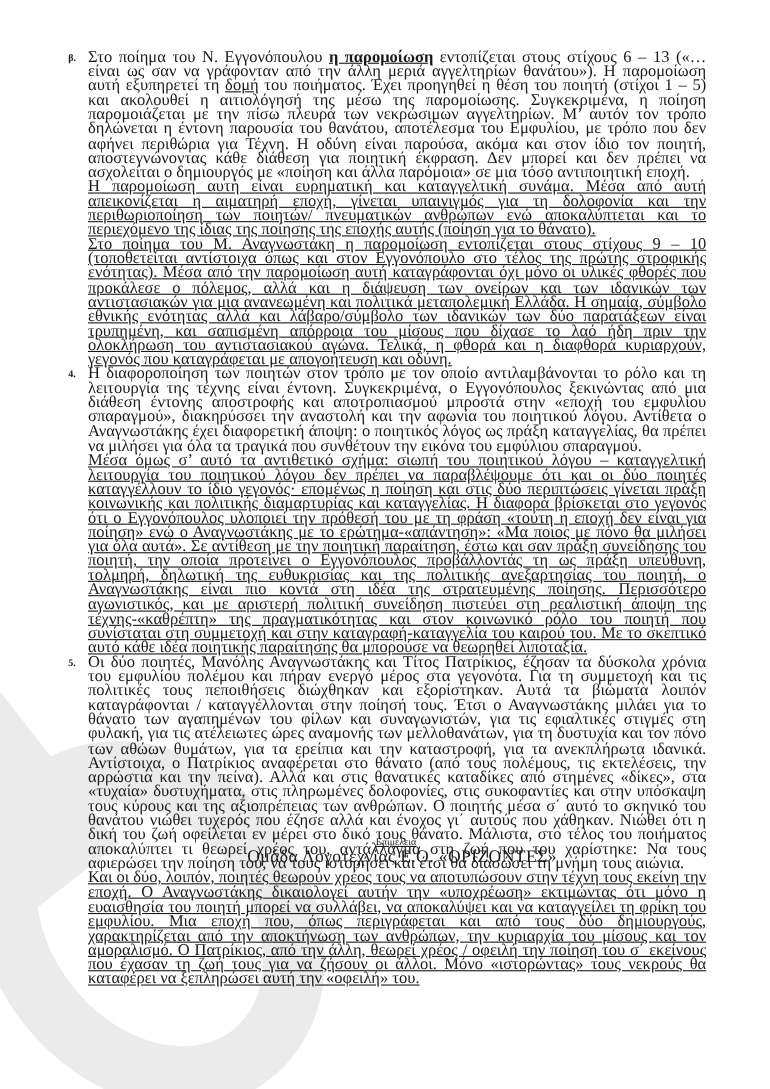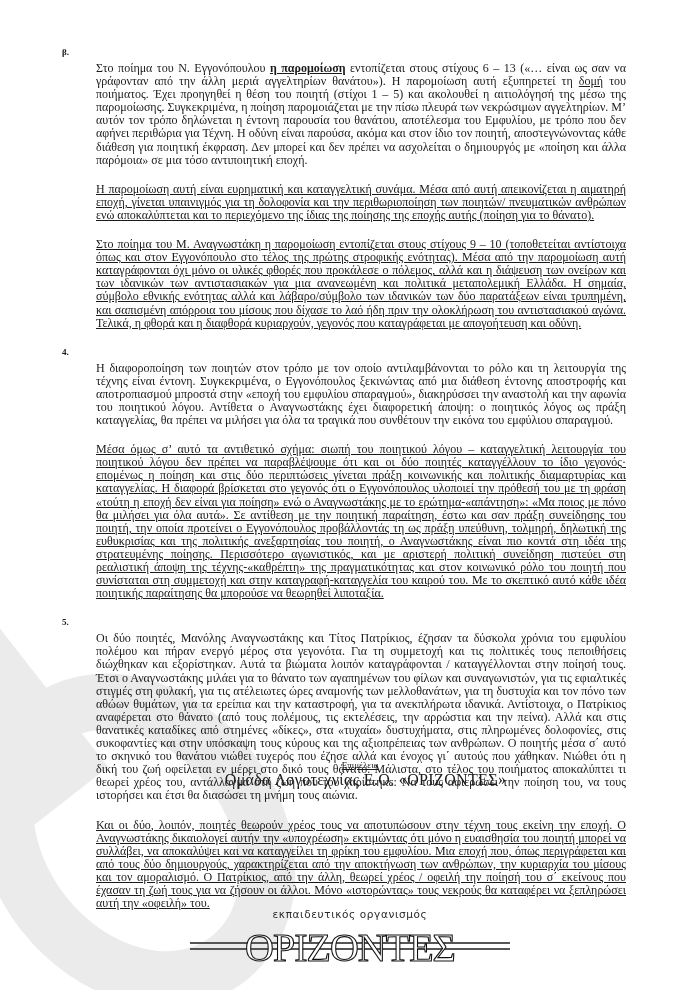--- a/index.html
+++ b/index.html
@@ -58,22 +58,22 @@
     text-align: left;
     padding-left: 4px;
     box-sizing: border-box;
   }
   .item-body {
     flex: 1 1 auto;
     min-width: 0;
   }
 
   p.para {
-    margin: 16px;
-    font-size: 12px;
+    margin: 0;
+    font-size: 15px;
     line-height: 13.1px;
     text-align: justify;
     text-justify: inter-word;
     hyphens: none;
   }
   p.para + p.para { margin-top: 0; text-decoration: underline; }
 
   .u { text-decoration: underline; }
   .bu { font-weight: bold; text-decoration: underline; }
 
@@ -165,24 +165,14 @@
       </div>
     </div>
 
   </div>
 
   <div class="signature">
     <div class="sig-line1">Επιμέλεια</div>
     <div class="sig-line2">Ομάδα Λογοτεχνίας Ε.Ο. «ΟΡΙΖΟΝΤΕΣ»</div>
   </div>
 
-  <div class="logo">
-    <div class="logo-sub">εκπαιδευτικός οργανισμός</div>
-    <div class="logo-mark">
-      <svg width="320" height="50" viewBox="0 0 320 50" xmlns="http://www.w3.org/2000/svg">
-        <line x1="0" y1="22" x2="320" y2="22" stroke="#555" stroke-width="2"></line>
-        <line x1="0" y1="28" x2="320" y2="28" stroke="#555" stroke-width="2"></line>
-        <text id="wm-text" x="160" y="40" text-anchor="middle" font-family="Liberation Serif, serif" font-size="40" letter-spacing="-1" fill="#ffffff" stroke="#111111" stroke-width="1.1">ΟΡΙΖΟΝΤΕΣ</text>
-      </svg>
-    </div>
-  </div>
 
 </div>
 
 </body></html>

